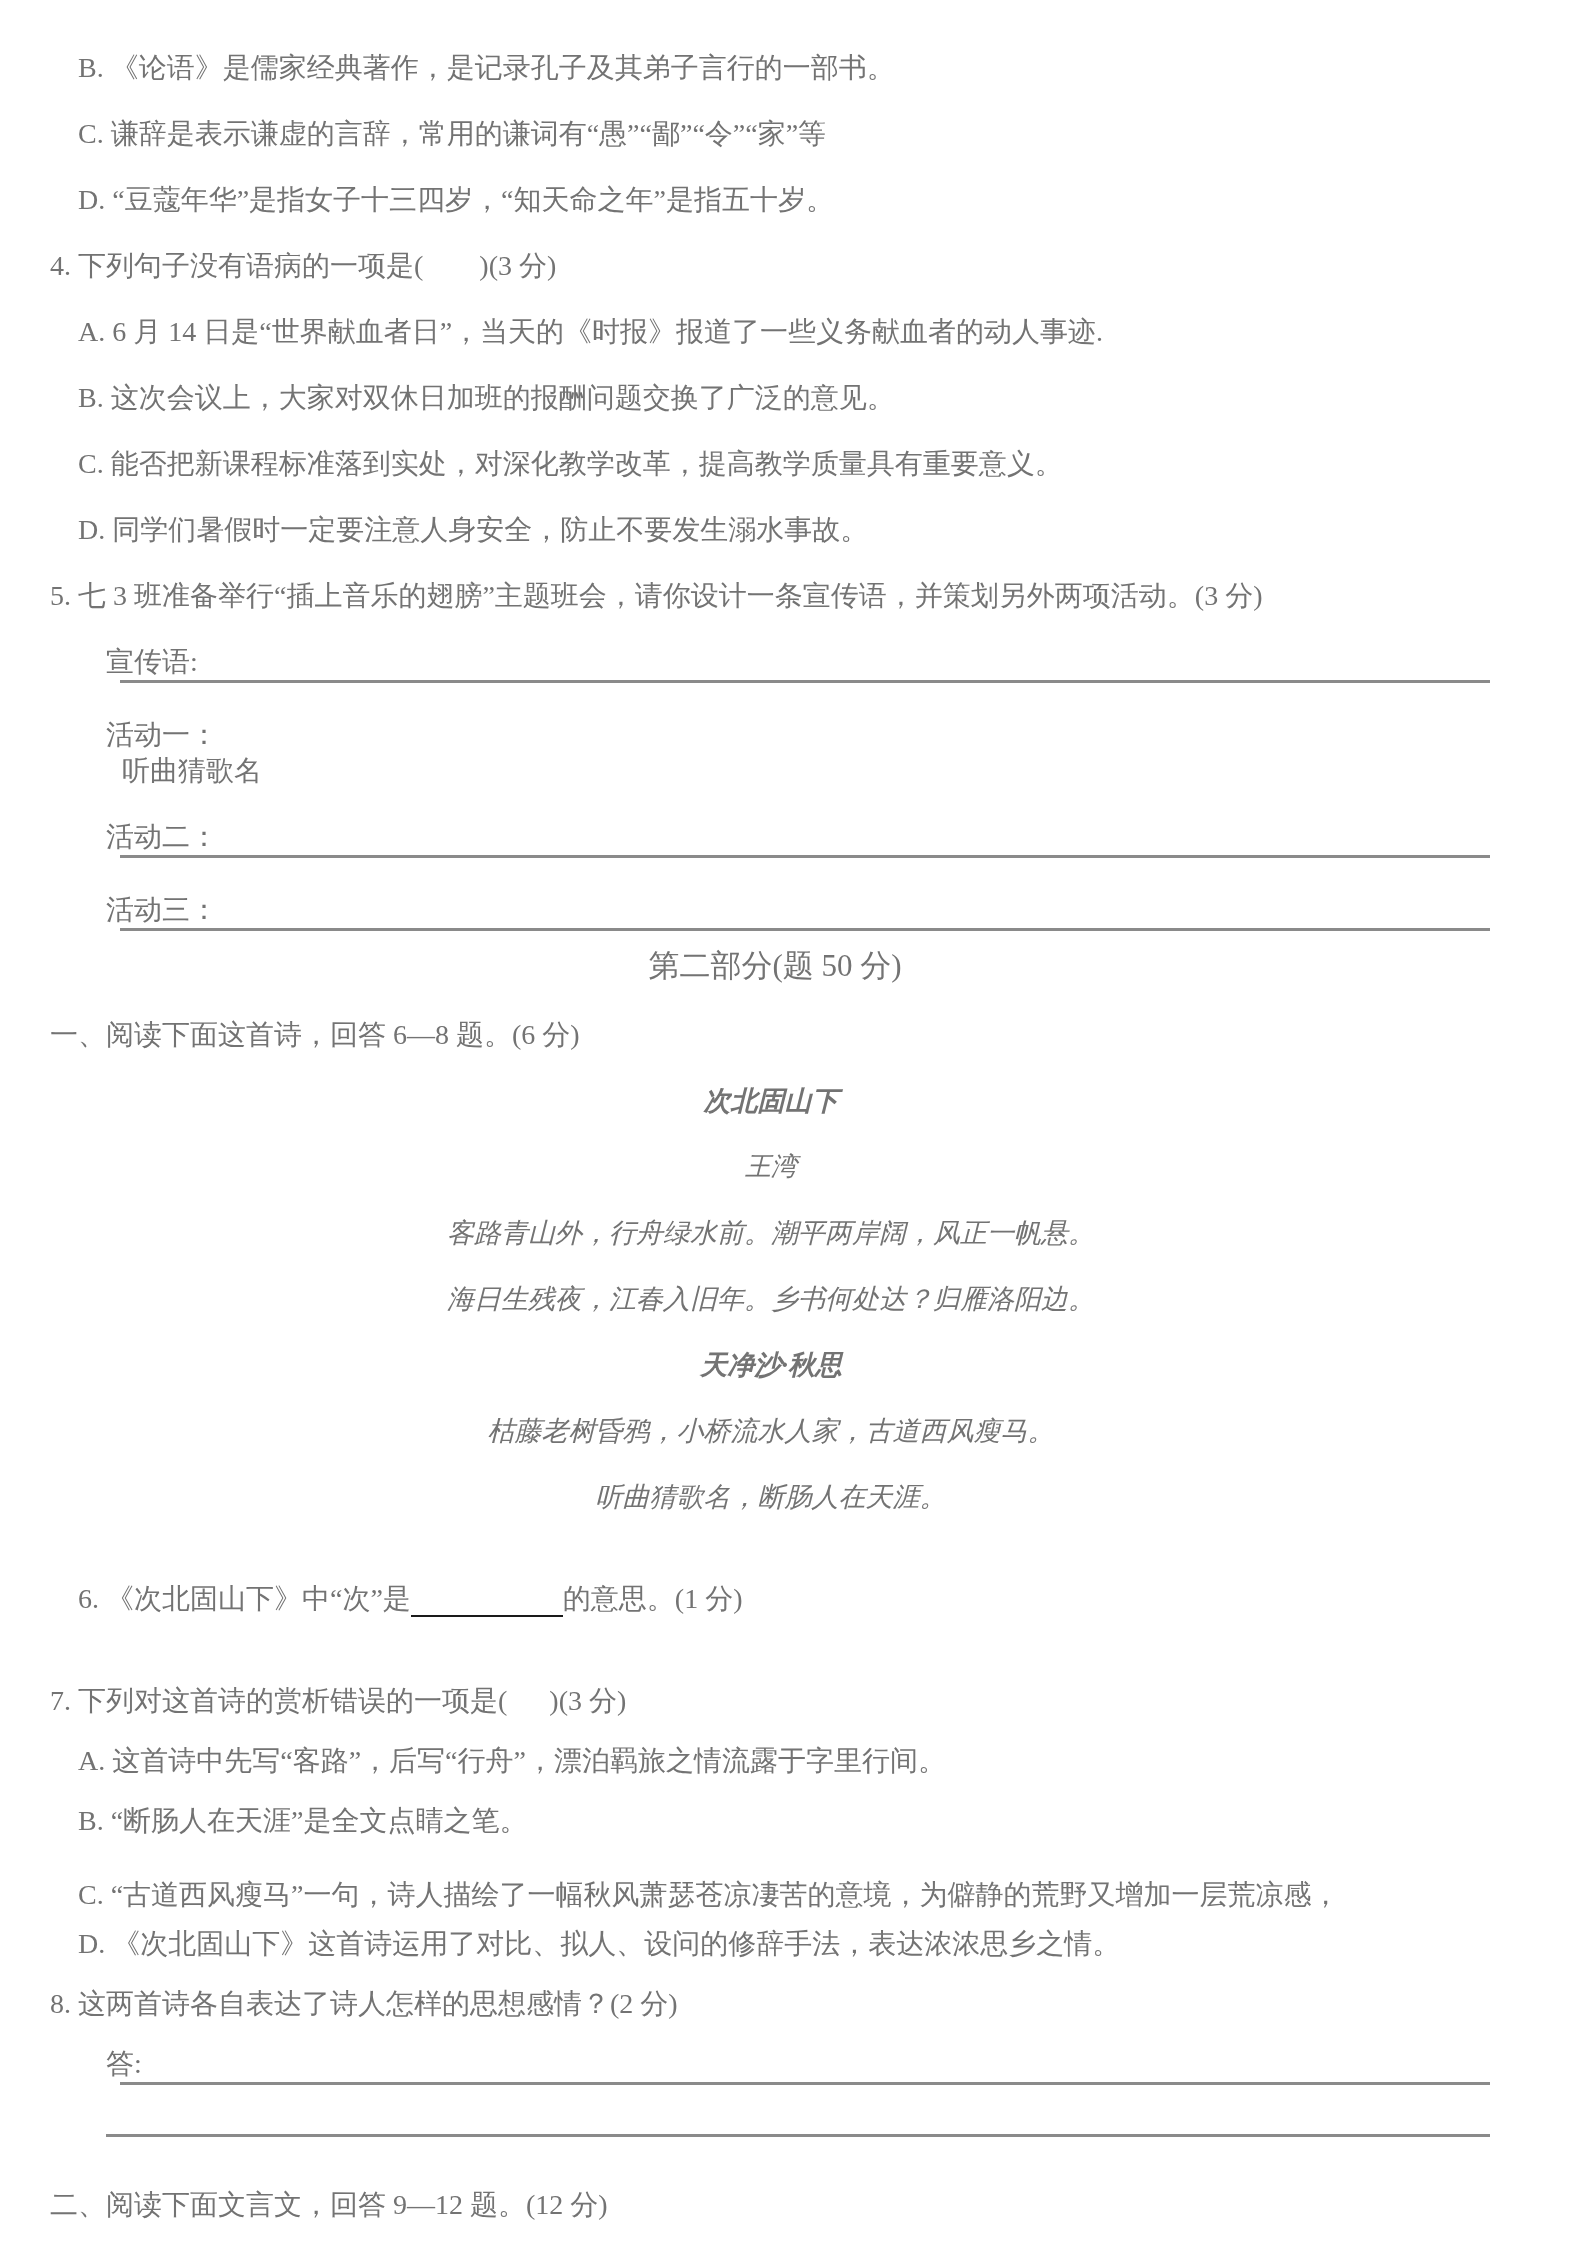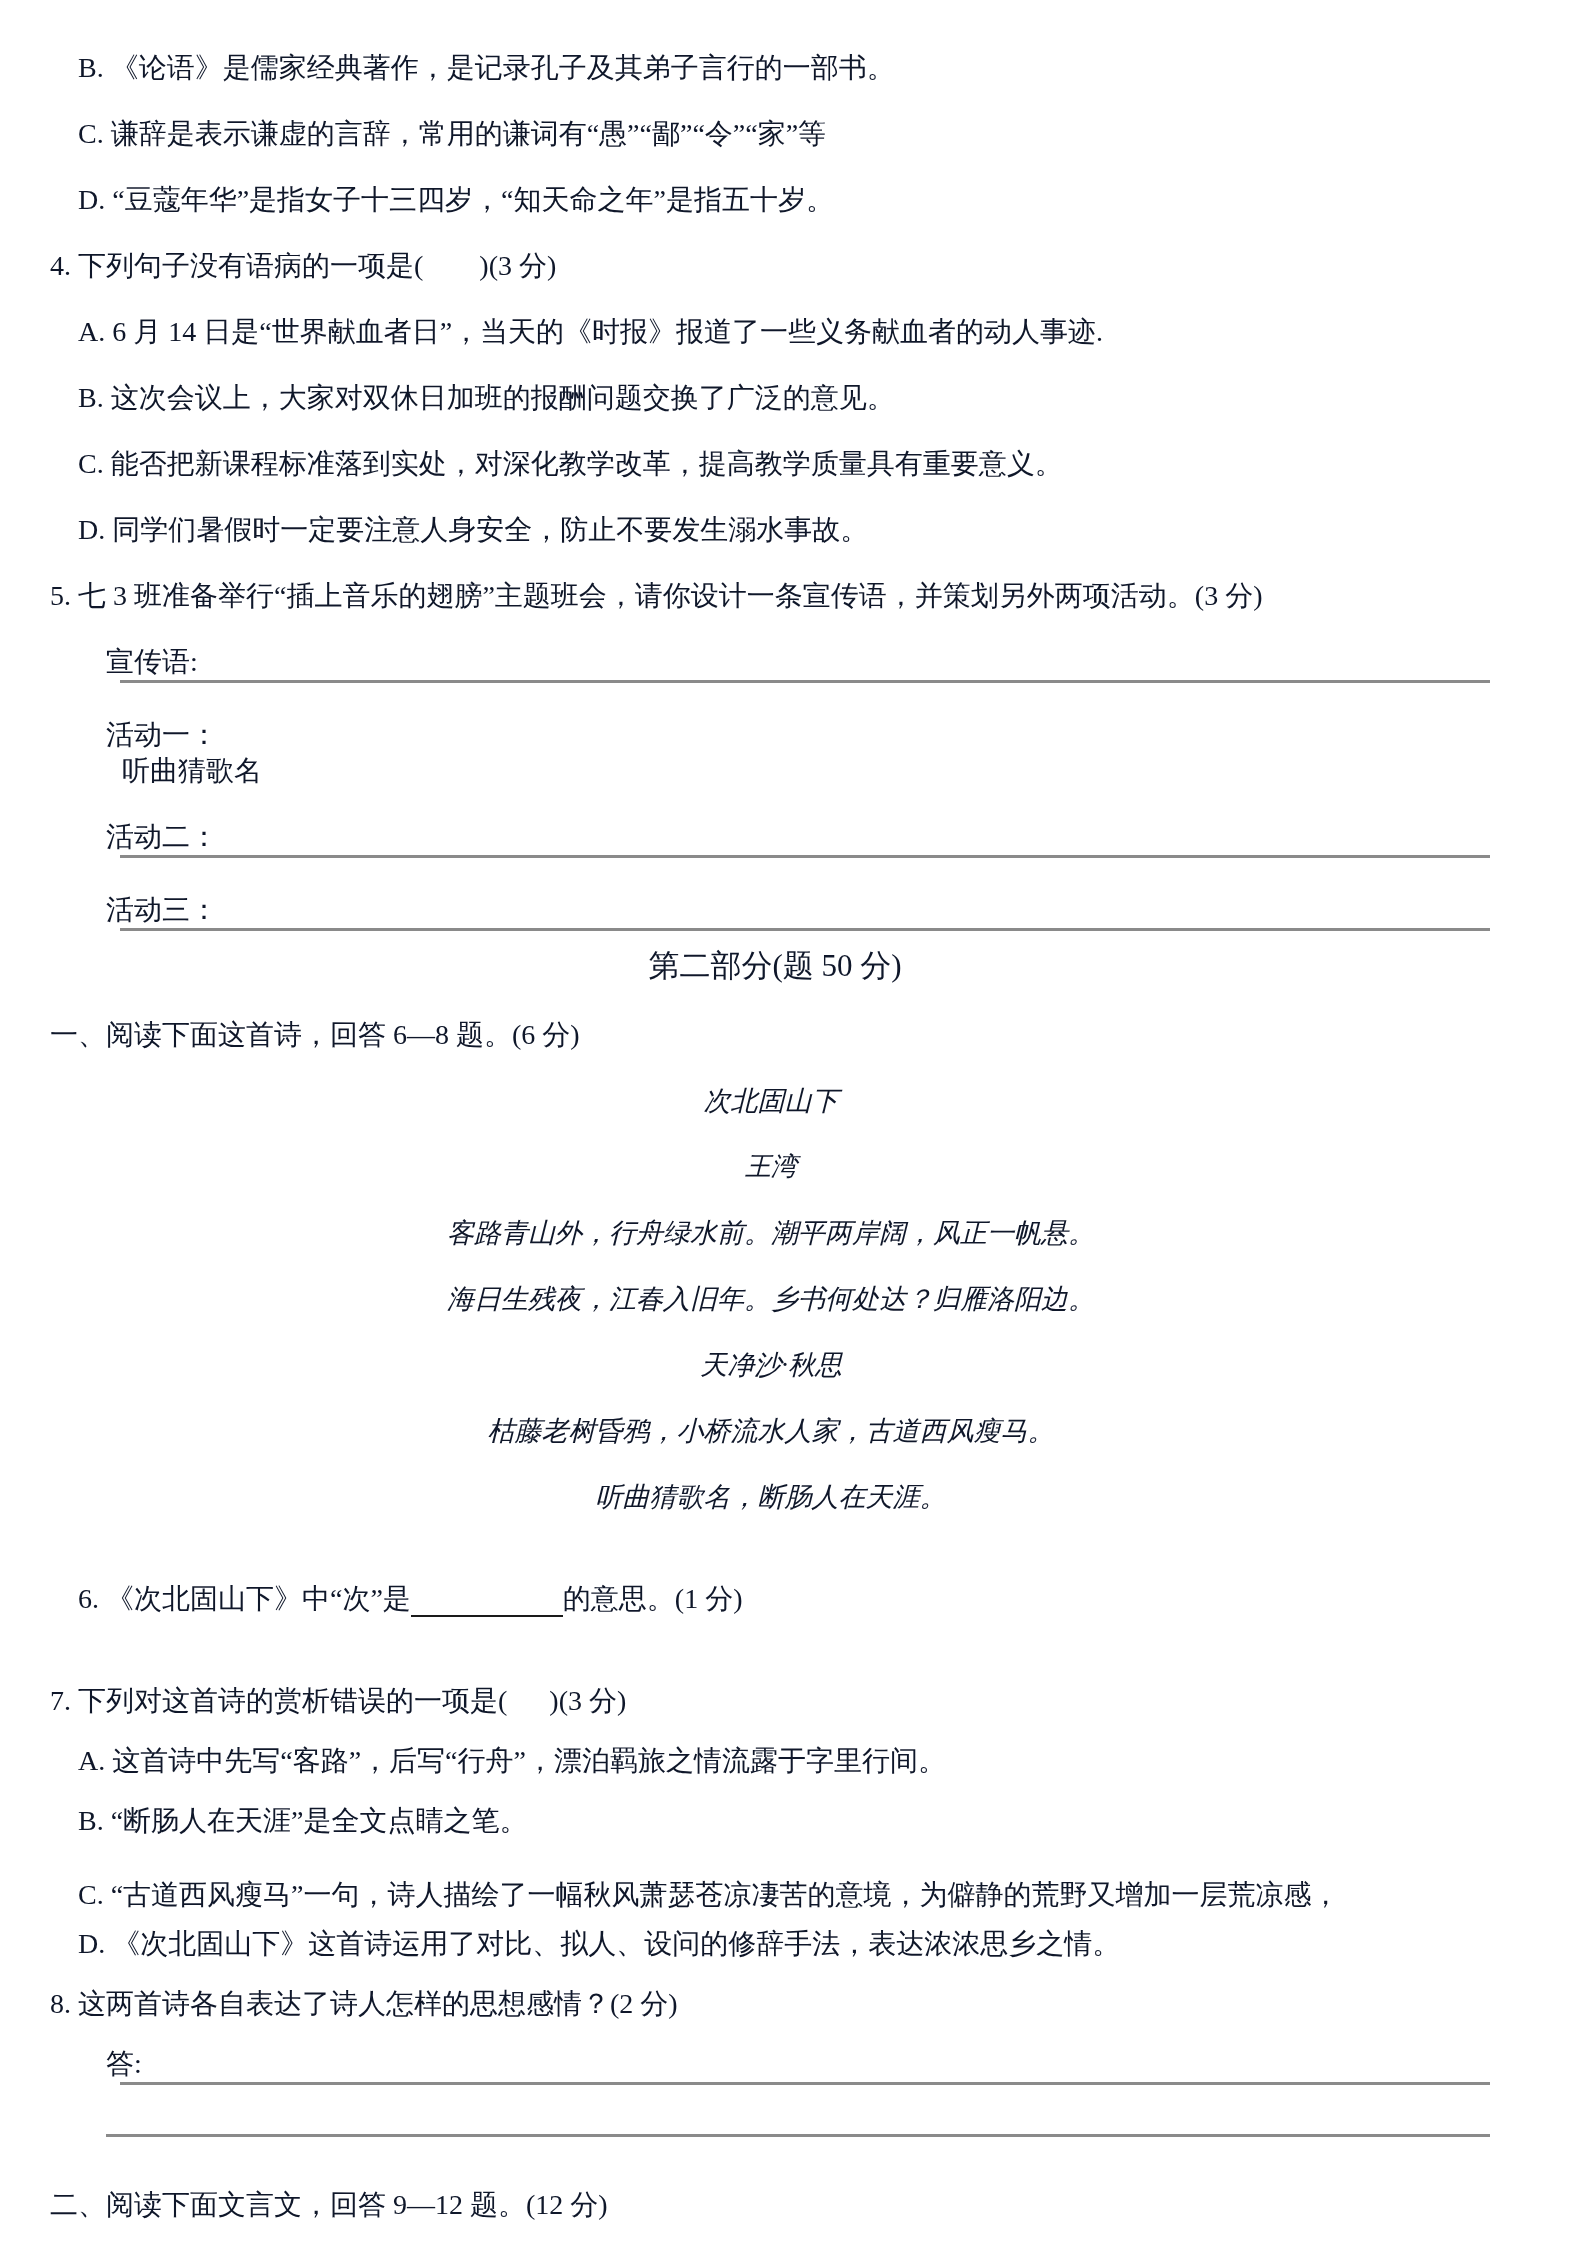--- a/index.html
+++ b/index.html
@@ -1,38 +1,38 @@
 <!DOCTYPE html>
 <html><head>
 <meta charset="utf-8">
 <style>
   html,body{margin:0;padding:0;background:#e8e8e8;}
   .doc{
     position:relative;
     width:1587px;height:2245px;
     background:#ffffff;
-    color:#0f172a;
+    color:#737373;
     font-family:"Liberation Serif","DejaVu Serif",serif;
     font-size:28px;
     box-sizing:border-box;
     padding:50px 45px 0 0;
     overflow:hidden;
   }
   .line{white-space:pre-wrap;line-height:36px;margin-bottom:30px;}
   .q{padding-left:50px;}
   .opt{padding-left:135px;text-indent:-57px;}
   .field{display:flex;padding-left:106px;margin-right:52px;flex-direction:column;}
   .flabel{white-space:pre;}
   .fval{margin-left:16px;white-space:pre;}
   .uline{flex:1;border-bottom:3px solid #8a8a8a;margin:0 0 4px 14px;}
   .blank{display:inline-block;width:152px;height:32px;border-bottom:2px solid #1a1a1a;vertical-align:bottom;}
   .center{text-align:center;padding-left:0;}
   .part2{font-size:31px;line-height:42px;margin-top:-20px;margin-left:8px;}
   .kai{font-style:italic;}
-  .bold{font-weight:normal;}
+  .bold{font-weight:bold;}
   .t27{font-size:27px;}
   .t26{font-size:26px;}
   .tight{margin-bottom:24px;}
   .wrapopt{line-height:63px;margin-bottom:0;}
   .rule{border-bottom:3px solid #8a8a8a;margin:45px 52px 50px 106px;height:0;}
 </style>
 </head>
 <body>
 
 <div class="doc">

